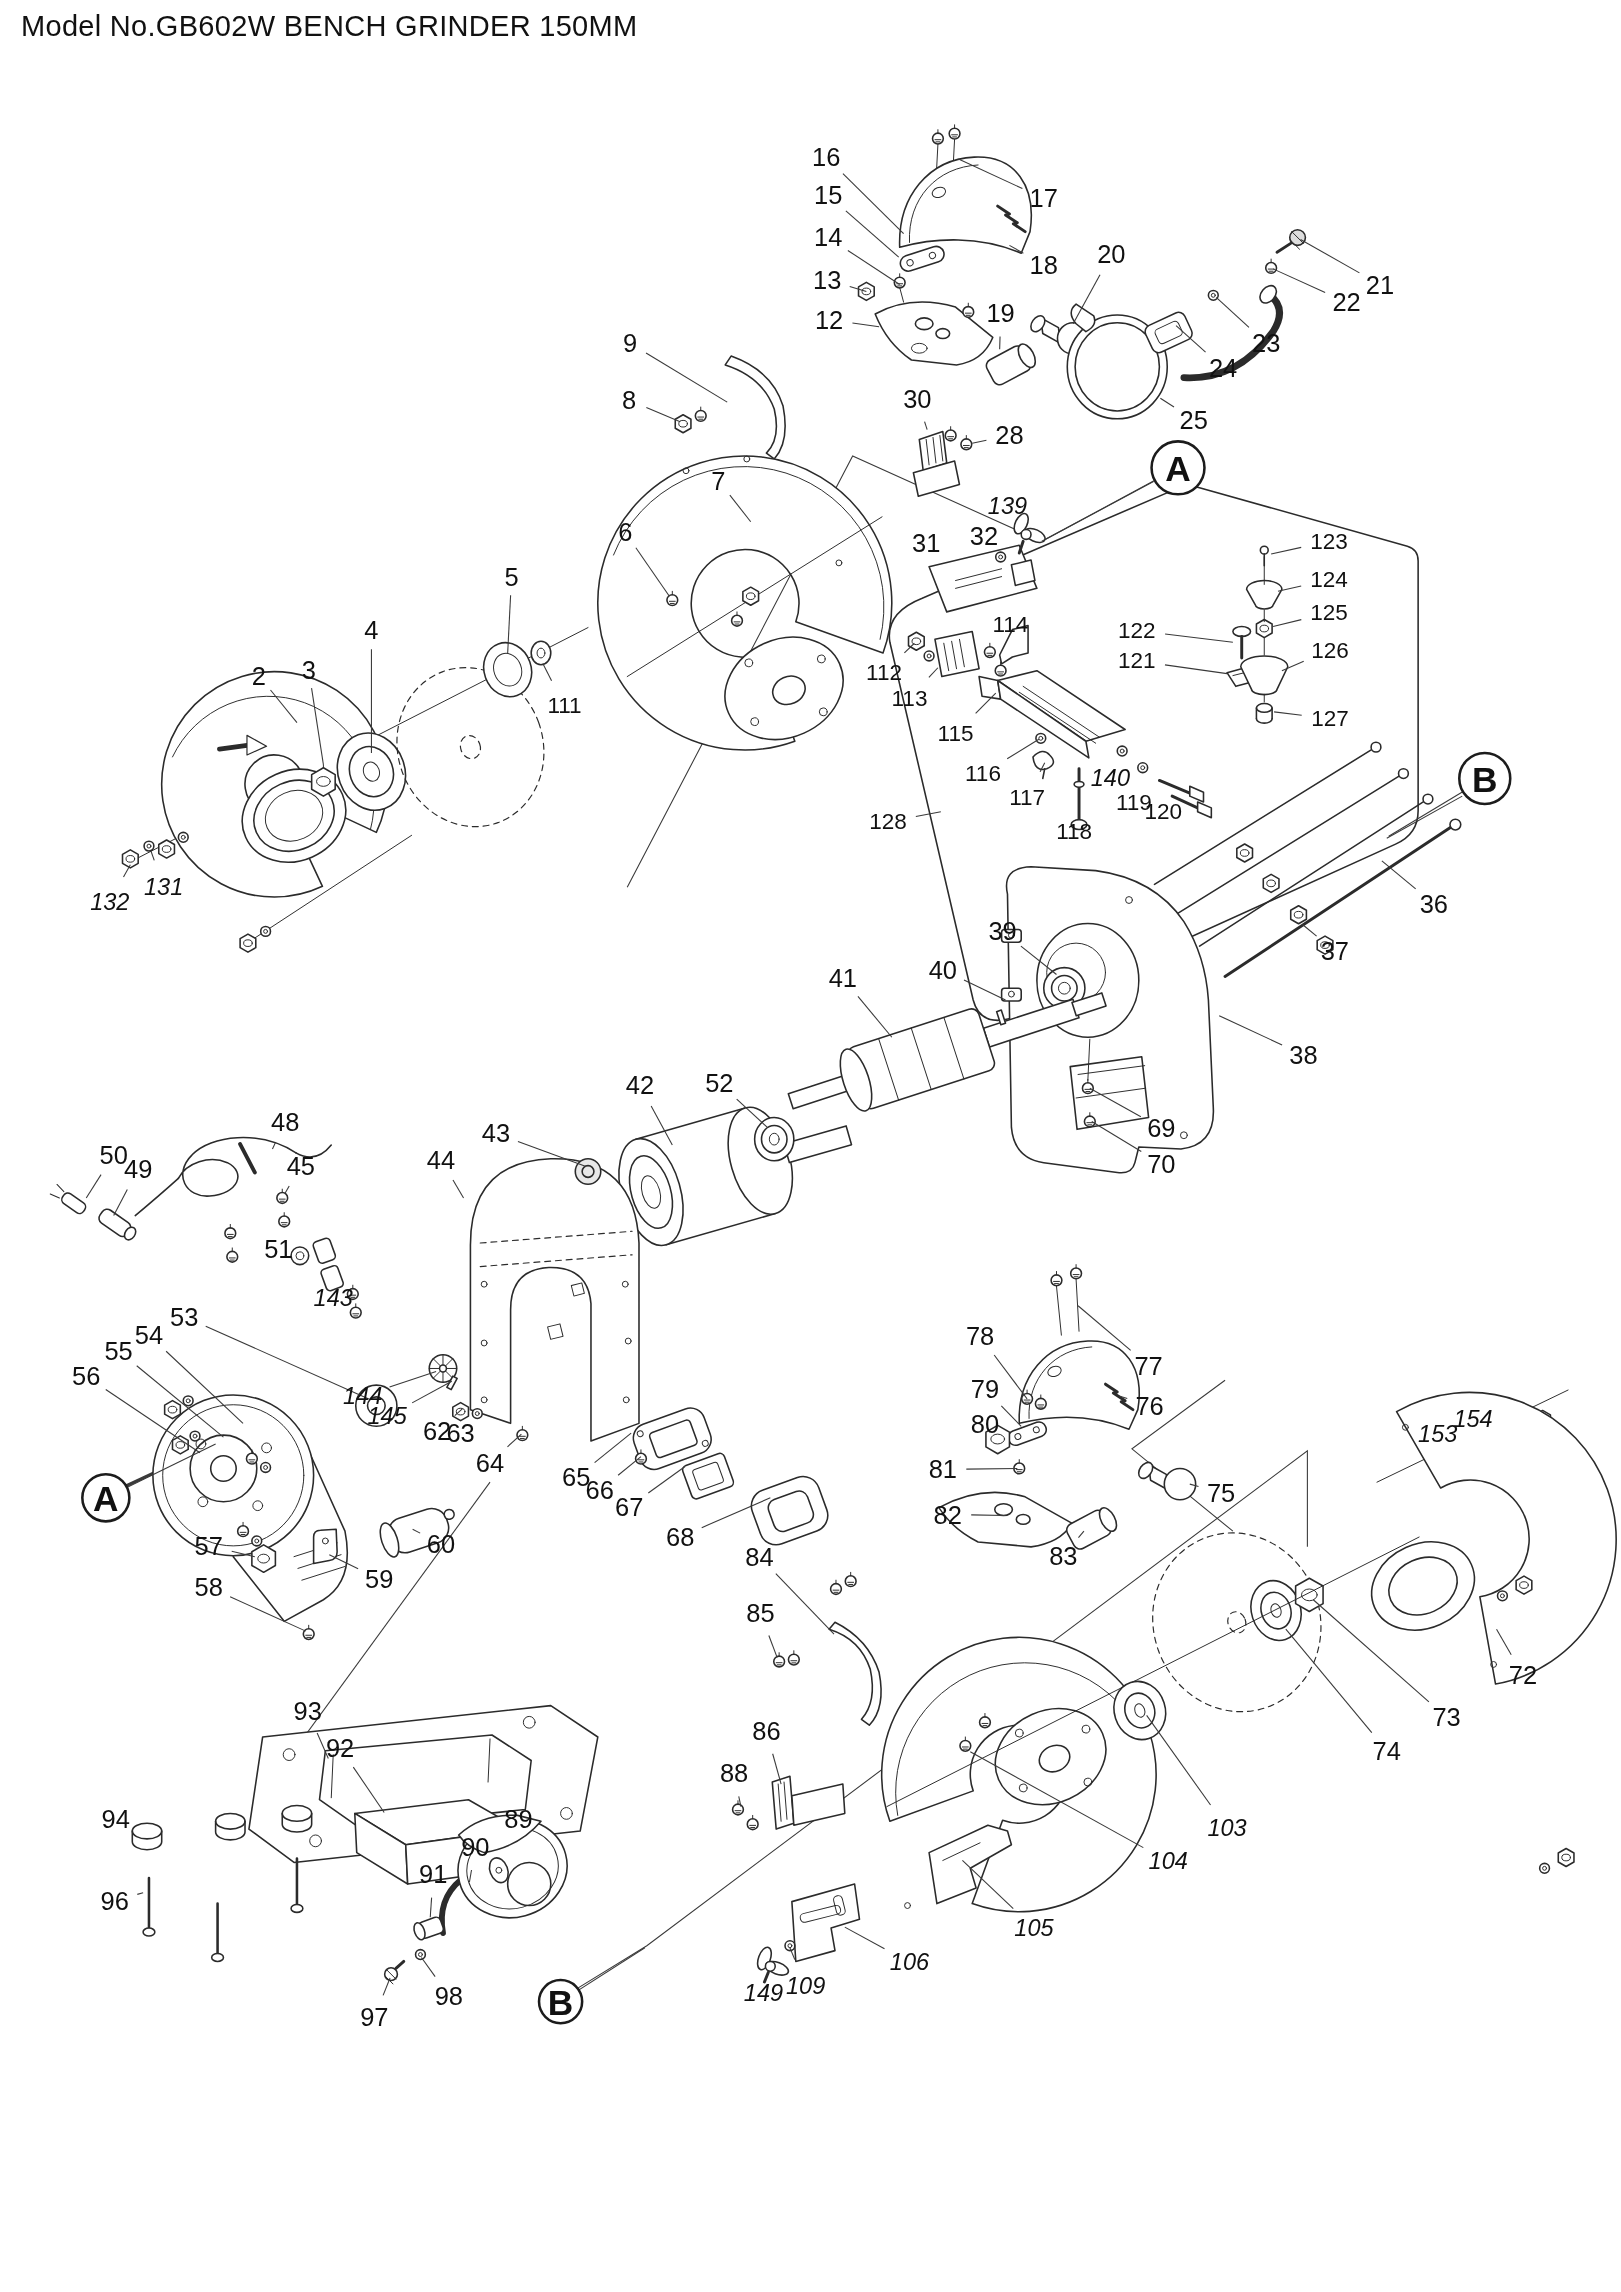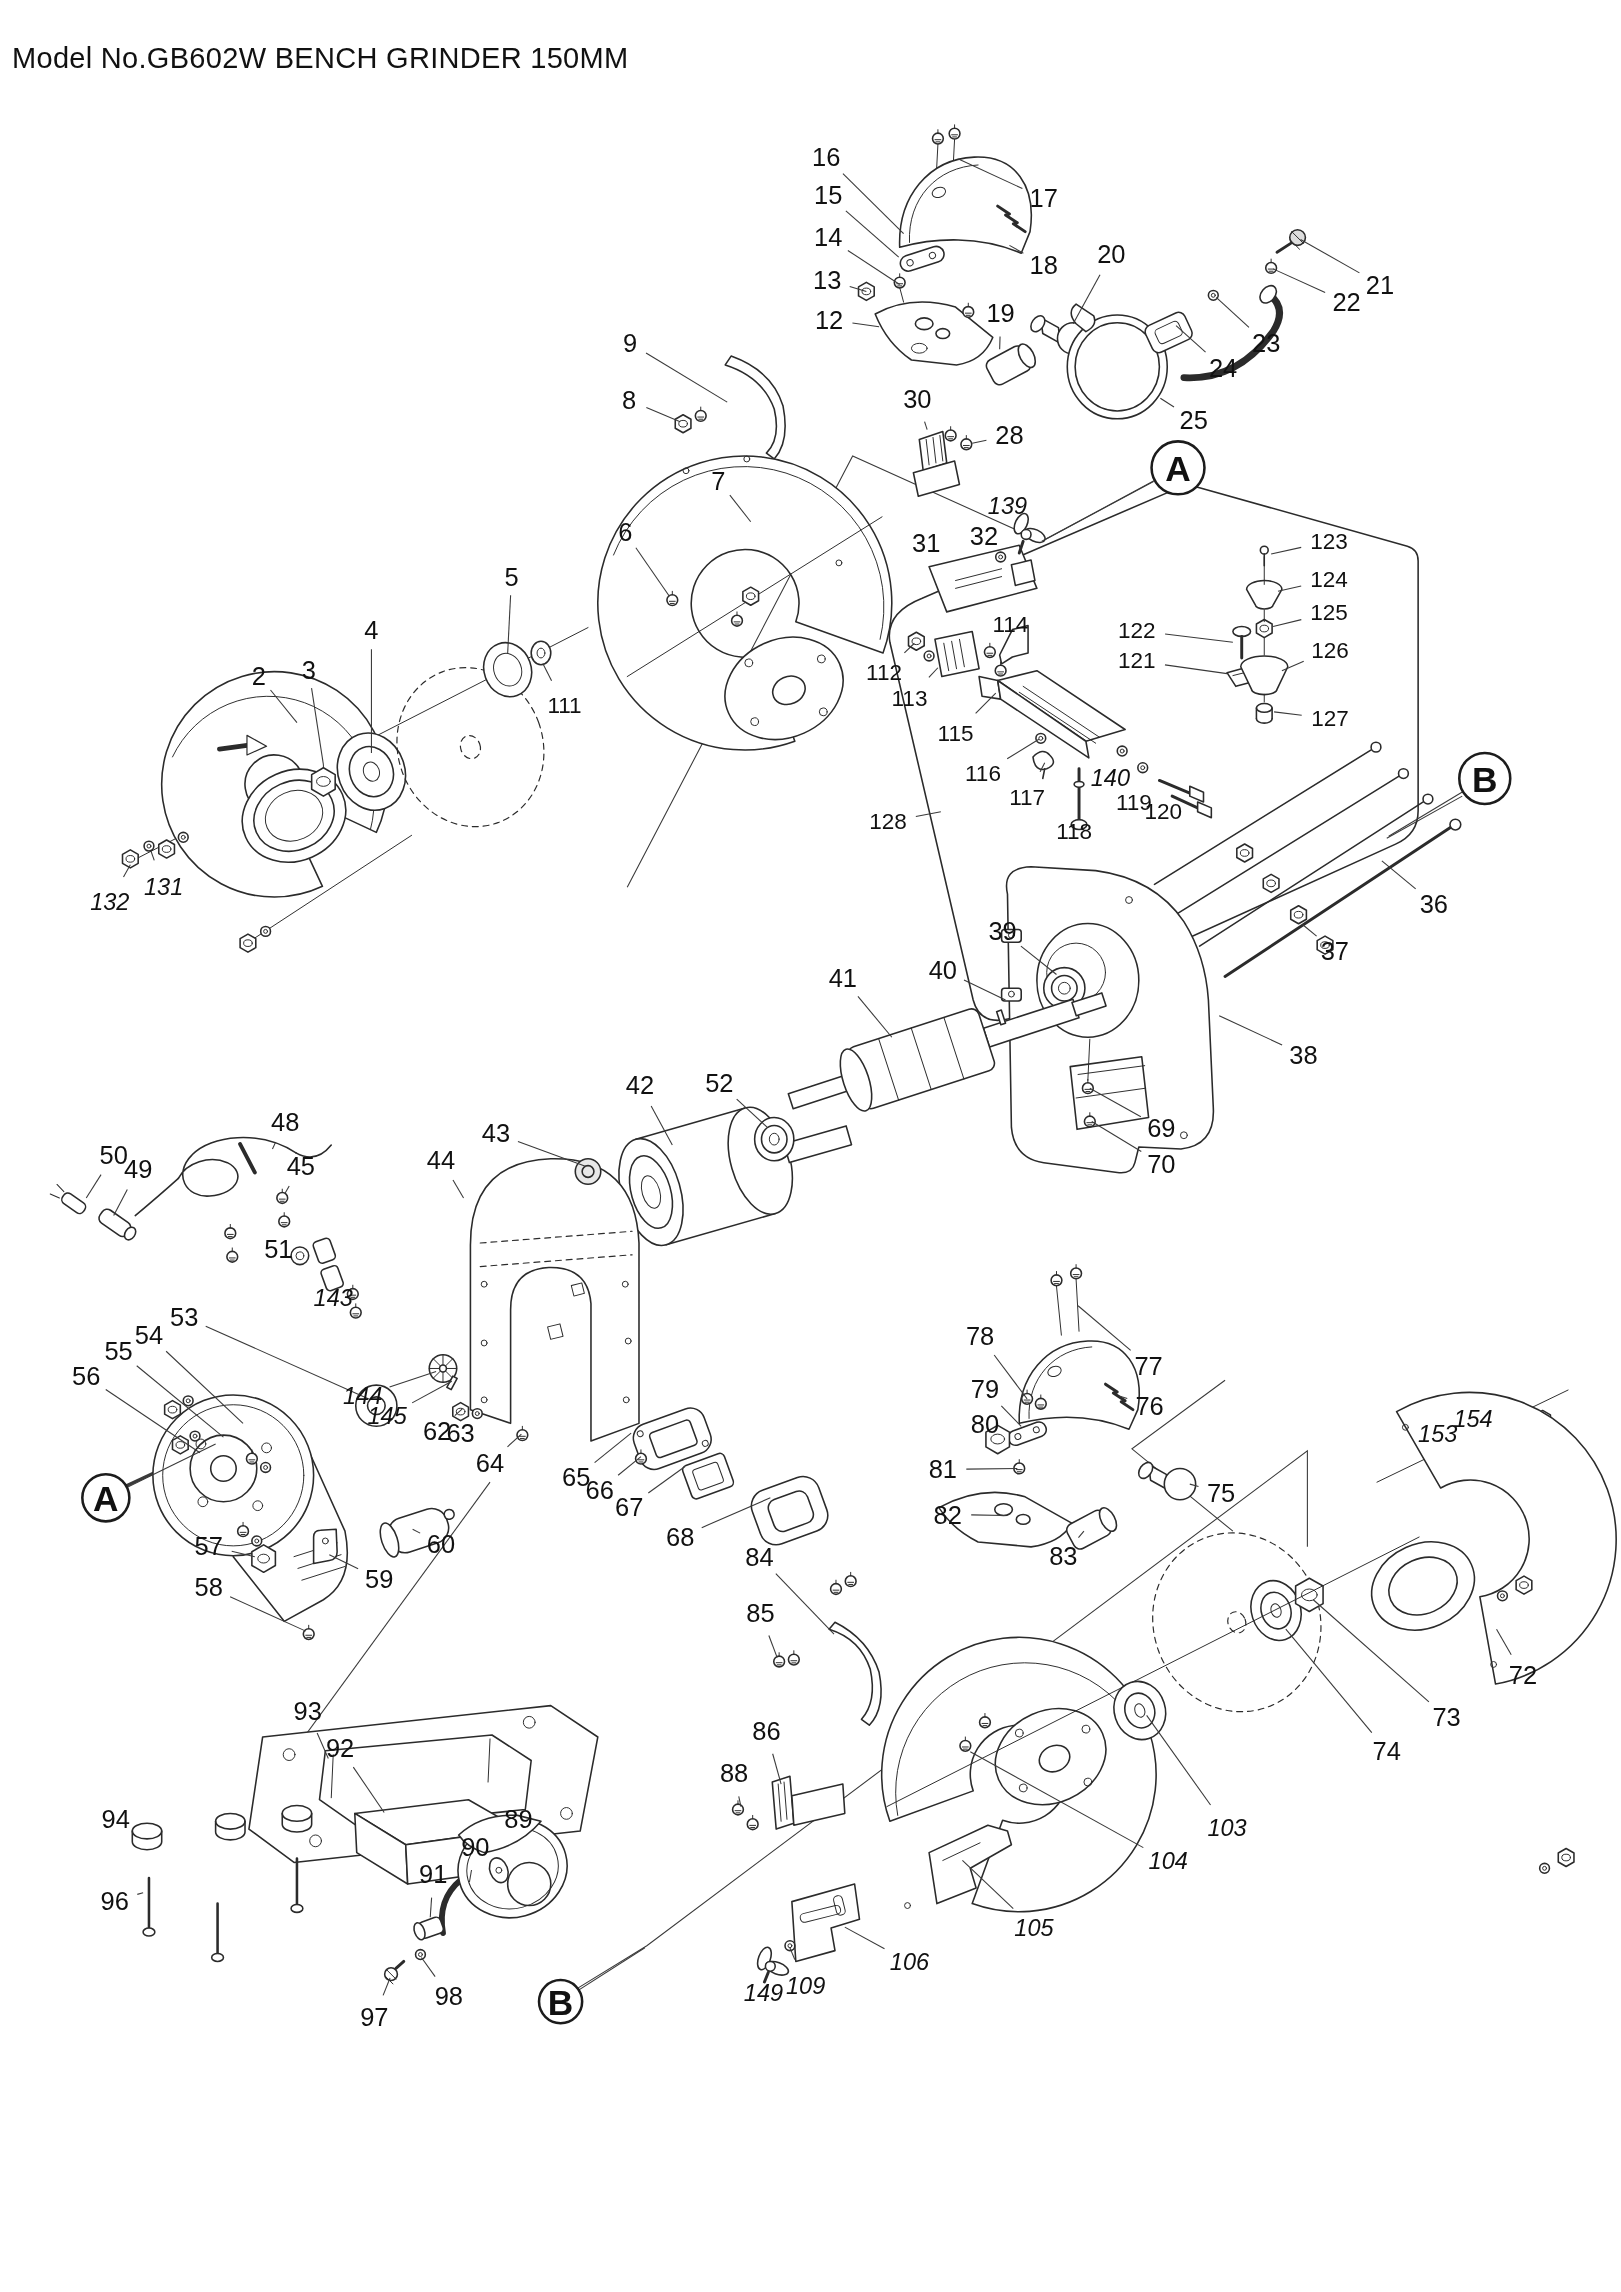--- a/index.html
+++ b/index.html
@@ -1,19 +1,19 @@
 <!DOCTYPE html>
 <html><head>
 <meta charset="utf-8">
 <style>
   html,body{margin:0;padding:0;background:#fff;}
   #page{position:relative;width:1621px;height:2293px;background:#fff;overflow:hidden;
         font-family:"Liberation Sans",sans-serif;}
-  #title{position:absolute;left:12px;top:9.8px;font-size:29px;color:#111;
-         font-family:"Liberation Sans",sans-serif;letter-spacing:0.3px;white-space:nowrap;margin-top:32px;}
+  #title{position:absolute;left:21px;top:9.8px;font-size:29px;color:#111;
+         font-family:"Liberation Sans",sans-serif;letter-spacing:0.3px;white-space:nowrap;}
   svg{position:absolute;left:0;top:0;}
   .ln{stroke:#2b2b2b;stroke-width:1.6;fill:none;stroke-linecap:round;stroke-linejoin:round;}
   .fw{stroke:#2b2b2b;stroke-width:1.6;fill:#ffffff;stroke-linejoin:round;}
   .thin{stroke-width:1;}
   .sw3{stroke-width:3;}
   .dash{stroke-dasharray:6 5;stroke-width:1.2;}
   .ldr{stroke:#3a3a3a;stroke-width:1.1;fill:none;}
   .plbl{font:26px "Liberation Sans",sans-serif;fill:#111;}
   .plbl.s{font-size:23px;}
   .plbl.i{font-style:italic;font-size:24px;}

